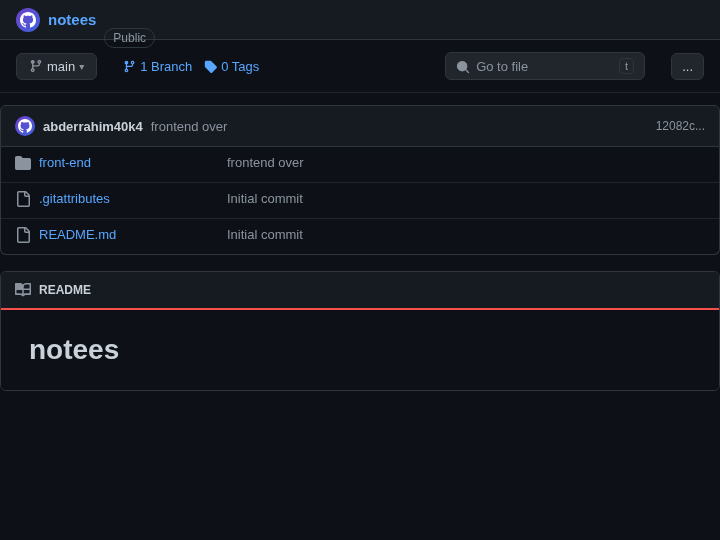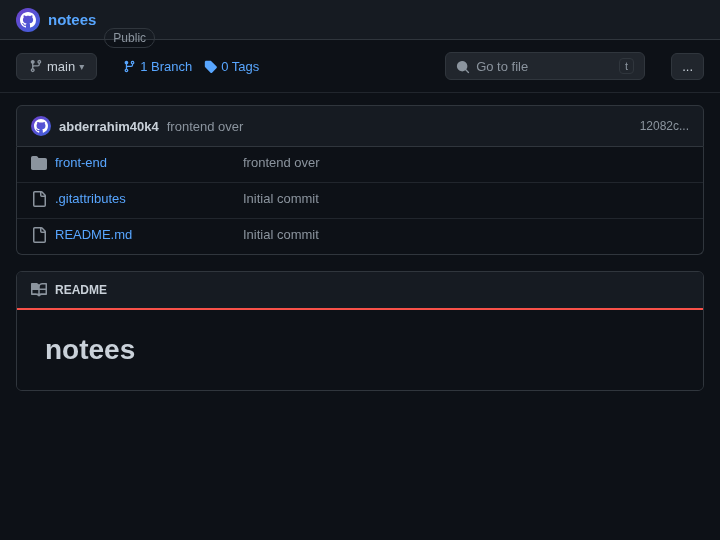--- a/index.html
+++ b/index.html
@@ -123,21 +123,21 @@
       color: #c9d1d9;
       padding: 5px 10px;
       cursor: pointer;
       font-size: 13px;
       display: flex;
       align-items: center;
       gap: 4px;
     }
 
     .content-area {
-      padding: 0 16px;
+      padding: 0 0;
       border-radius: 27px;
     }
 
     .commit-bar {
       background-color: #161b22;
       border: 1px solid #30363d;
       border-radius: 6px 6px 0 0;
       padding: 10px 14px;
       display: flex;
       align-items: center;

